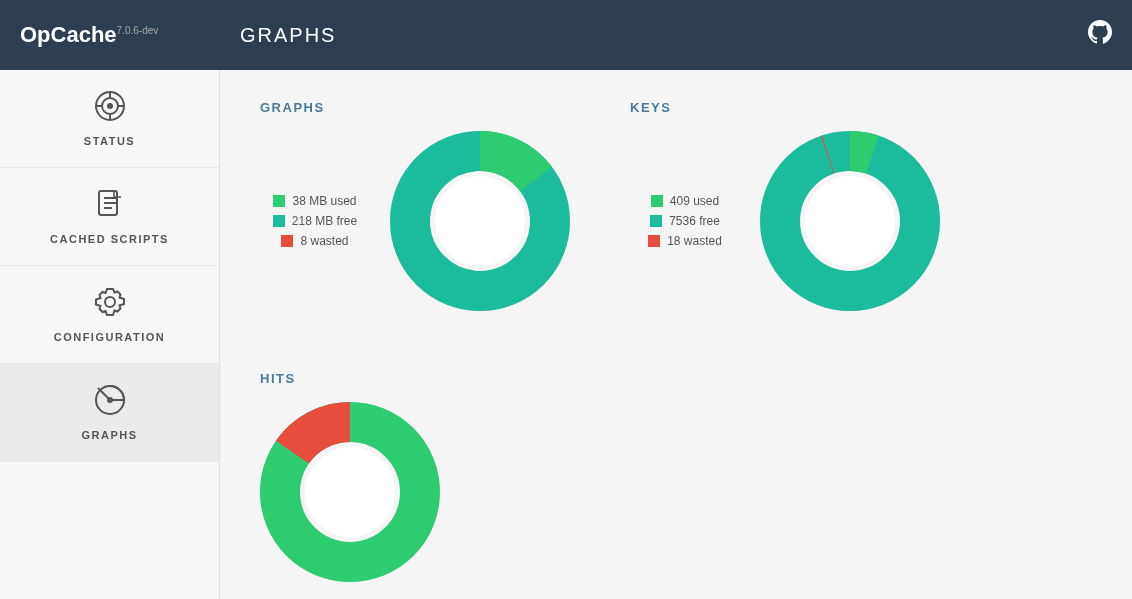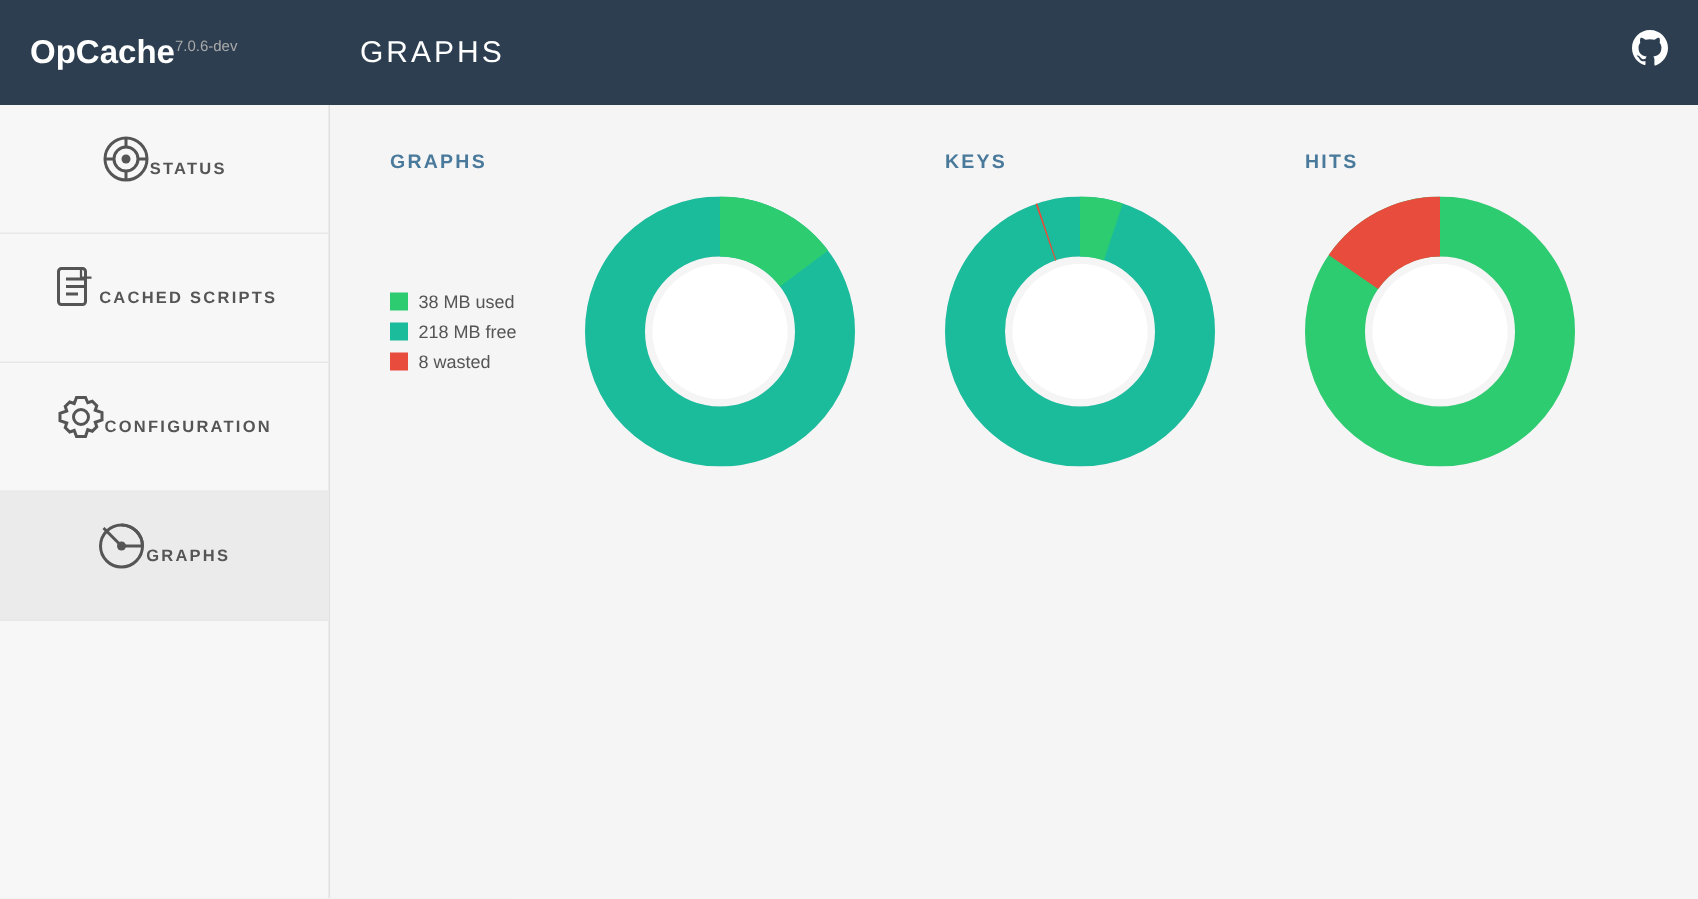--- a/index.html
+++ b/index.html
@@ -44,21 +44,21 @@
       width: 220px;
       background: #f7f7f7;
       border-right: 1px solid #e0e0e0;
       display: flex;
       flex-direction: column;
       flex-shrink: 0;
     }
 
     .sidebar-item {
       display: flex;
-      flex-direction: row;
+      flex-direction: column;
       align-items: center;
       justify-content: center;
       padding: 20px 10px;
       cursor: pointer;
       border-bottom: 1px solid #e8e8e8;
       color: #555;
       text-decoration: none;
     }
     .sidebar-item.active { background: #ebebeb; }
 
@@ -106,20 +106,21 @@
       display: flex;
       align-items: center;
       gap: 20px;
     }
 
     .legend {
       display: flex;
       flex-direction: column;
       gap: 6px;
       min-width: 110px;
+      align-items: center;
     }
 
     .legend-item {
       display: flex;
       align-items: center;
       gap: 7px;
       font-size: 12px;
       color: #555;
     }
 
@@ -235,20 +236,34 @@
               <circle cx="90" cy="90" r="70" fill="none" stroke="#2ecc71" stroke-width="40" stroke-dasharray="64.86 374.96" stroke-dashoffset="0" transform="rotate(-90 90 90)"></circle>
               <circle cx="90" cy="90" r="45" fill="white"></circle>
             </svg>
           </div>
         </div>
       </div>
 
       <div class="graph-block">
         <div class="graph-title">KEYS</div>
         <div class="graph-content">
+          <div class="legend">
+            <div class="legend-item">
+              <div class="legend-color" style="background:#2ecc71;"></div>
+              <span>409 used</span>
+            </div>
+            <div class="legend-item">
+              <div class="legend-color" style="background:#1abc9c;"></div>
+              <span>7536 free</span>
+            </div>
+            <div class="legend-item">
+              <div class="legend-color" style="background:#e74c3c;"></div>
+              <span>18 wasted</span>
+            </div>
+          </div>
           <div class="donut-wrap">
             <svg viewBox="0 0 180 180" width="180" height="180">
 
               <circle cx="90" cy="90" r="70" fill="none" stroke="#e0e0e0" stroke-width="40"></circle>
 
               <circle cx="90" cy="90" r="70" fill="none" stroke="#1abc9c" stroke-width="40" stroke-dasharray="439.82 0" stroke-dashoffset="0" transform="rotate(-90 90 90)"></circle>
 
               <circle cx="90" cy="90" r="70" fill="none" stroke="#e74c3c" stroke-width="40" stroke-dasharray="0.99 438.83" stroke-dashoffset="-415.9" transform="rotate(-90 90 90)"></circle>
 
               <circle cx="90" cy="90" r="70" fill="none" stroke="#2ecc71" stroke-width="40" stroke-dasharray="22.6 417.22" stroke-dashoffset="0" transform="rotate(-90 90 90)"></circle>

